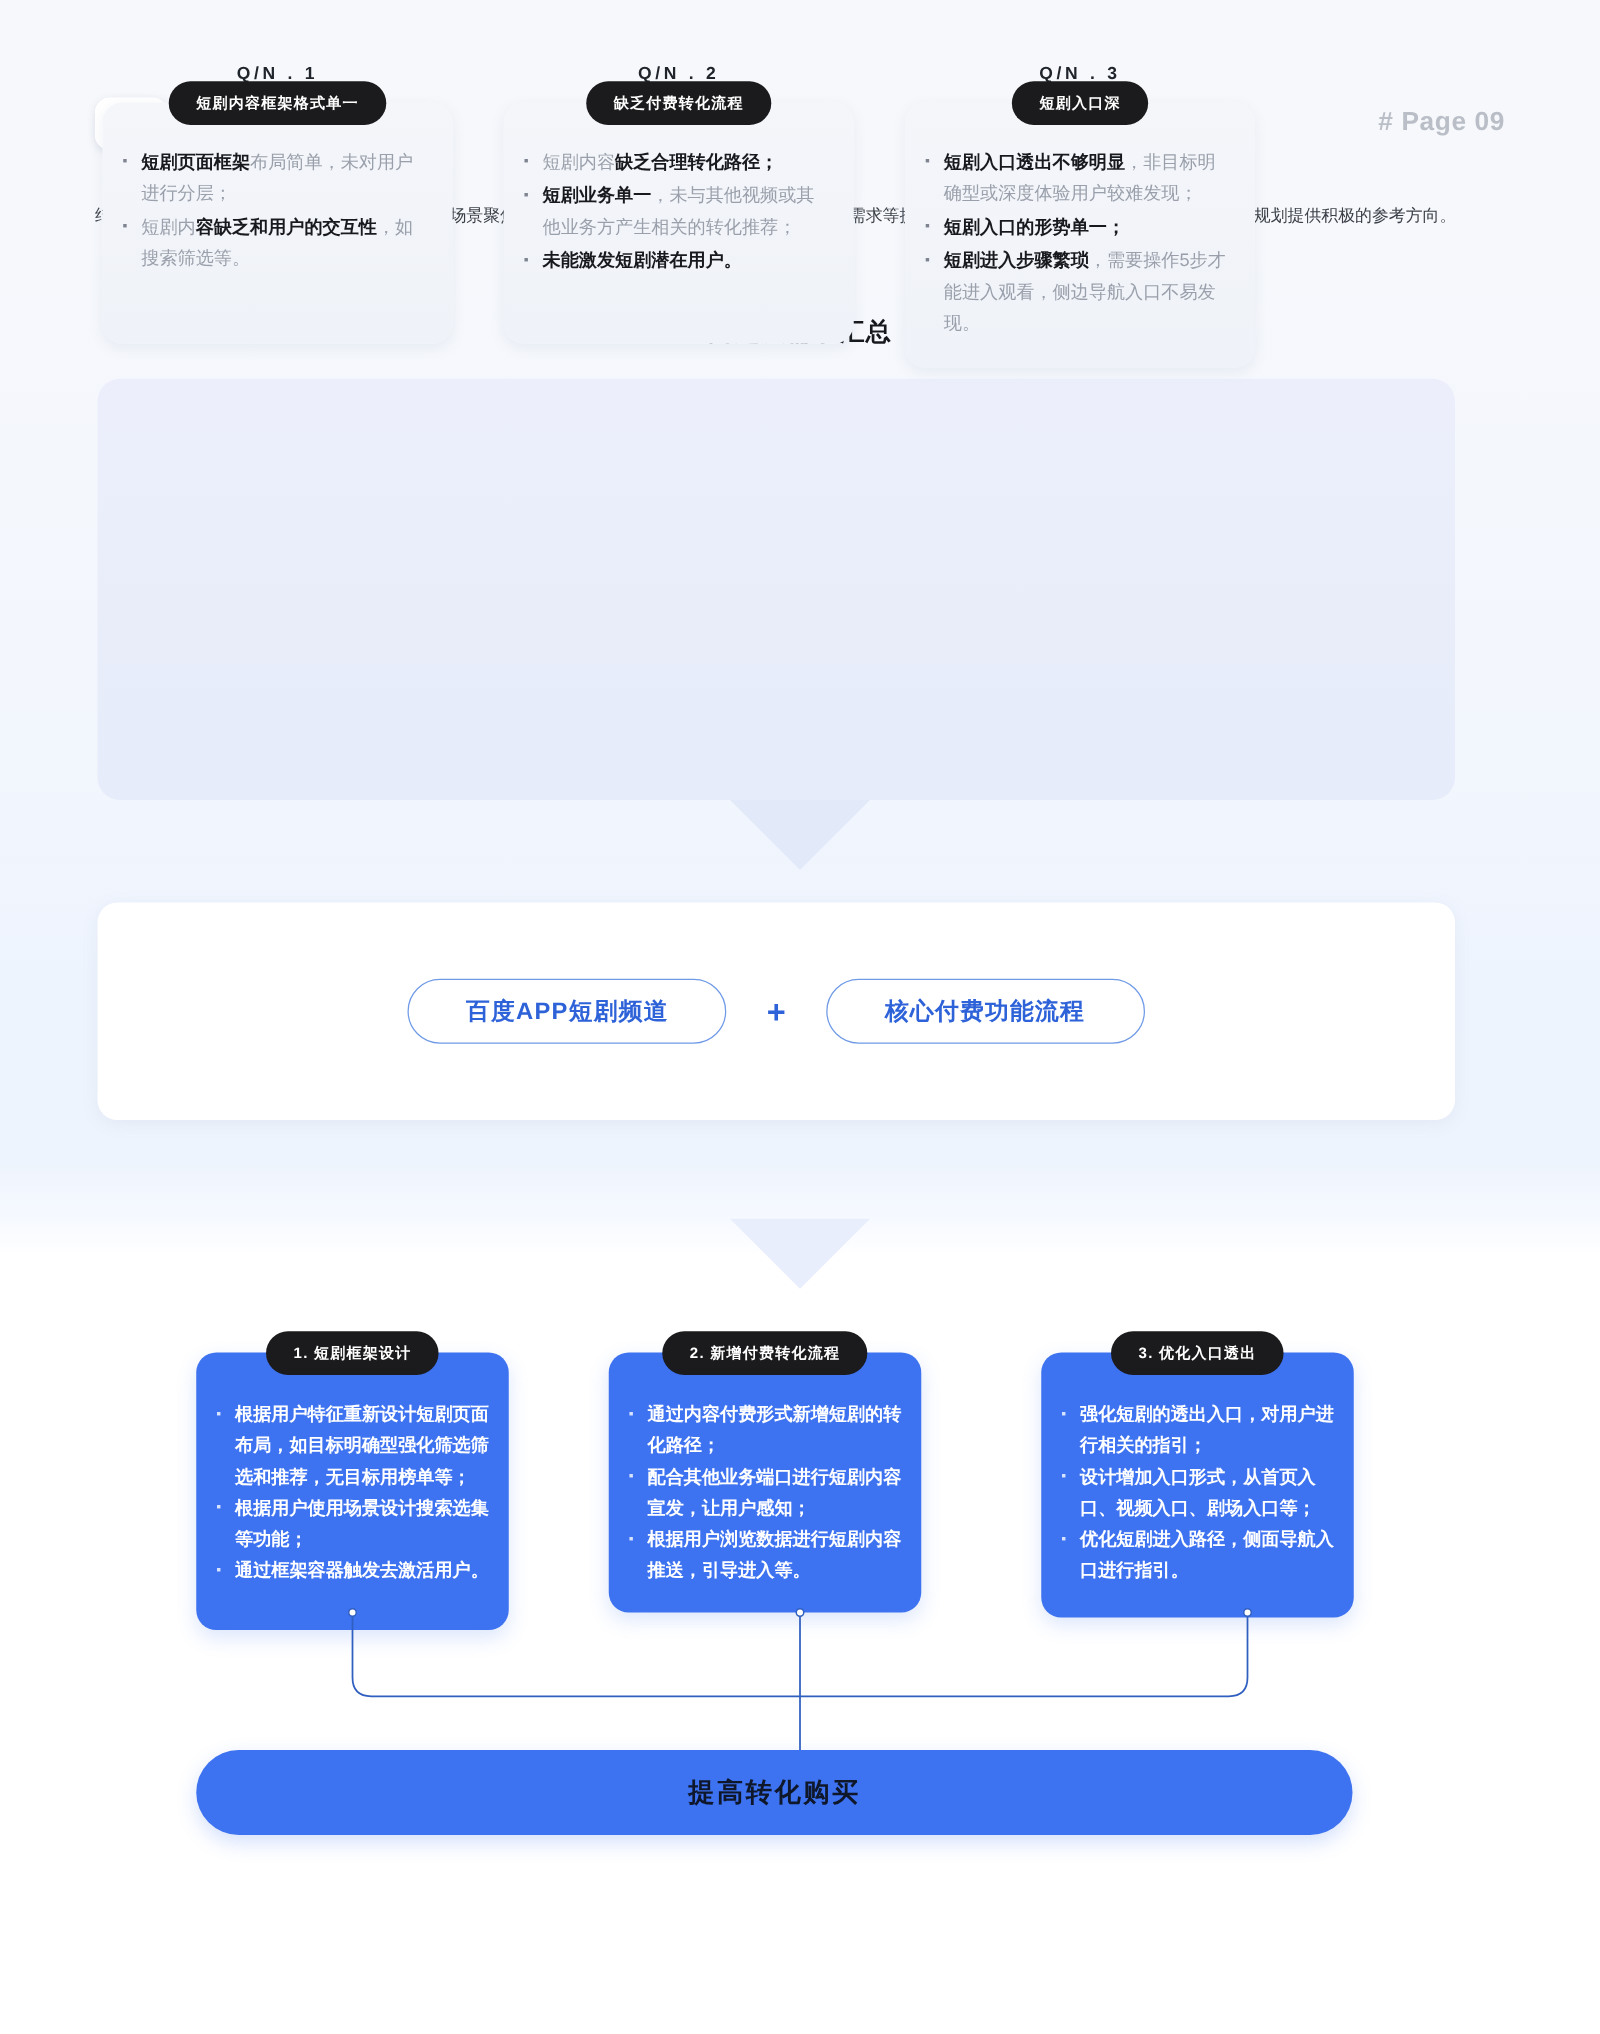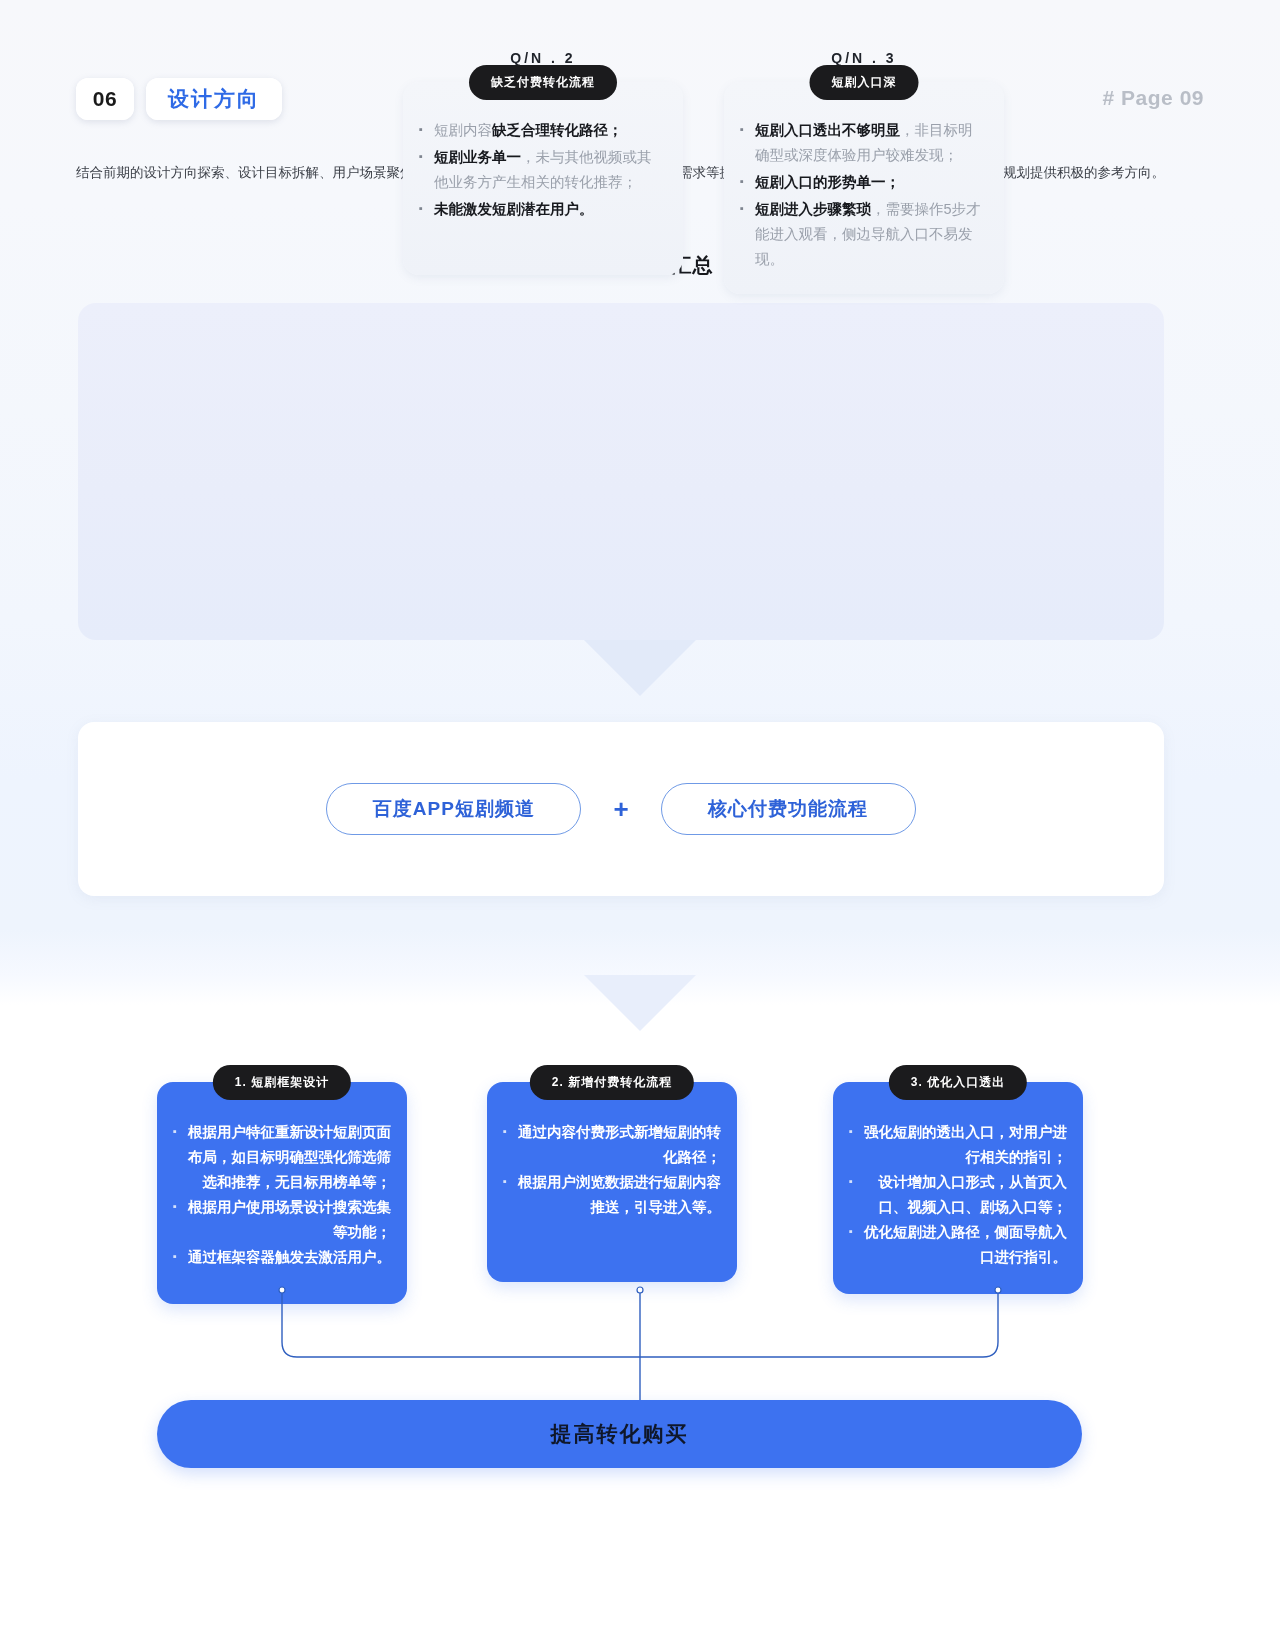--- a/index.html
+++ b/index.html
@@ -159,21 +159,21 @@
     border: 1.4px solid #6f9ae6;
     border-radius: 34px;
     display: flex; align-items: center; justify-content: center;
     font-size: 19px; font-weight: bold; color: #2e62d8;
     letter-spacing: 1px;
     padding: 0 30px;
   }
   .plus { font-size: 26px; font-weight: bold; color: #2e62d8; }
 
   
-  .scol { position: absolute; width: 250px; text-align: right; }
+  .scol { position: absolute; width: 250px; }
   .scol.s1 { left: 157px; top: 1064px; }
   .scol.s2 { left: 487px; top: 1064px; }
   .scol.s3 { left: 817px; top: 1064px; margin-left: 16px; }
 
   .scard {
     position: relative;
     margin-top: 18px;
     background: #3d72f0;
     border-radius: 16px;
     box-shadow: 0 6px 16px rgba(61,114,240,0.18);
@@ -234,20 +234,30 @@
     <div class="page-no"># Page 09</div>
   </div>
 
   <div class="intro">结合前期的设计方向探索、设计目标拆解、用户场景聚焦以及相关竞品分析，结合百度app的短剧转化需求等提炼出一些可优化设计点和方向，为后面的设计规划提供积极的参考方向。</div>
 
   <div class="sec-title">问题及需求汇总</div>
 
   <div class="problems"></div>
   <div class="chev chev-1"></div>
 
+  <div class="qcol c1">
+    <div class="qlabel">Q/N . 1</div>
+    <div class="qcard">
+      <div class="pill">短剧内容框架格式单一</div>
+      <ul class="qlist">
+          <li><b>短剧页面框架</b><span>布局简单，未对用户进行分层；</span></li>
+          <li><span>短剧内</span><b>容缺乏和用户的交互性</b><span>，如搜索筛选等。</span></li>
+        </ul>
+    </div>
+  </div>
 
   <div class="qcol c2">
     <div class="qlabel">Q/N . 2</div>
     <div class="qcard">
       <div class="pill">缺乏付费转化流程</div>
       <ul class="qlist">
           <li><span>短剧内容</span><b>缺乏合理转化路径；</b></li>
           <li><b>短剧业务单一</b><span>，未与其他视频或其他业务方产生相关的转化推荐；</span></li>
           <li><b>未能激发短剧潜在用户。</b></li>
         </ul>
@@ -281,20 +291,21 @@
           <li>根据用户使用场景设计搜索选集等功能；</li>
           <li>通过框架容器触发去激活用户。</li>
         </ul>
     </div>
   </div>
   <div class="scol s2">
     <div class="scard h2">
       <div class="pill">2. 新增付费转化流程</div>
       <ul class="slist">
           <li>通过内容付费形式新增短剧的转化路径；</li>
+          <li>配合其他业务端口进行短剧内容宣发，让用户感知；</li>
           <li>根据用户浏览数据进行短剧内容推送，引导进入等。</li>
         </ul>
     </div>
   </div>
   <div class="scol s3">
     <div class="scard h3">
       <div class="pill">3. 优化入口透出</div>
       <ul class="slist">
           <li>强化短剧的透出入口，对用户进行相关的指引；</li>
           <li>设计增加入口形式，从首页入口、视频入口、剧场入口等；</li>

